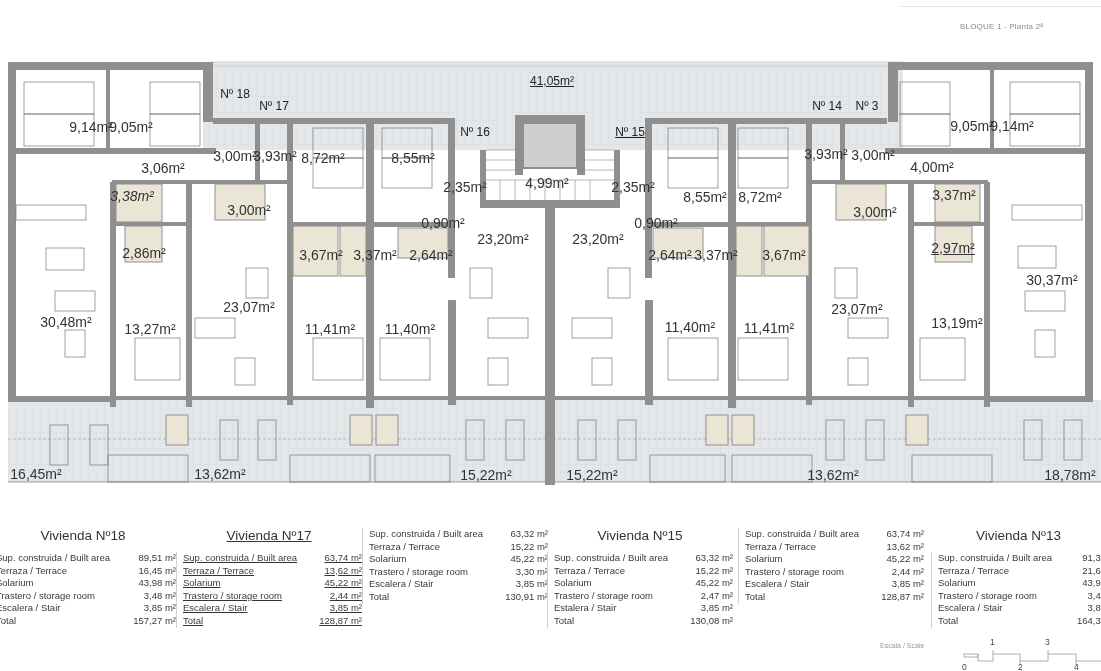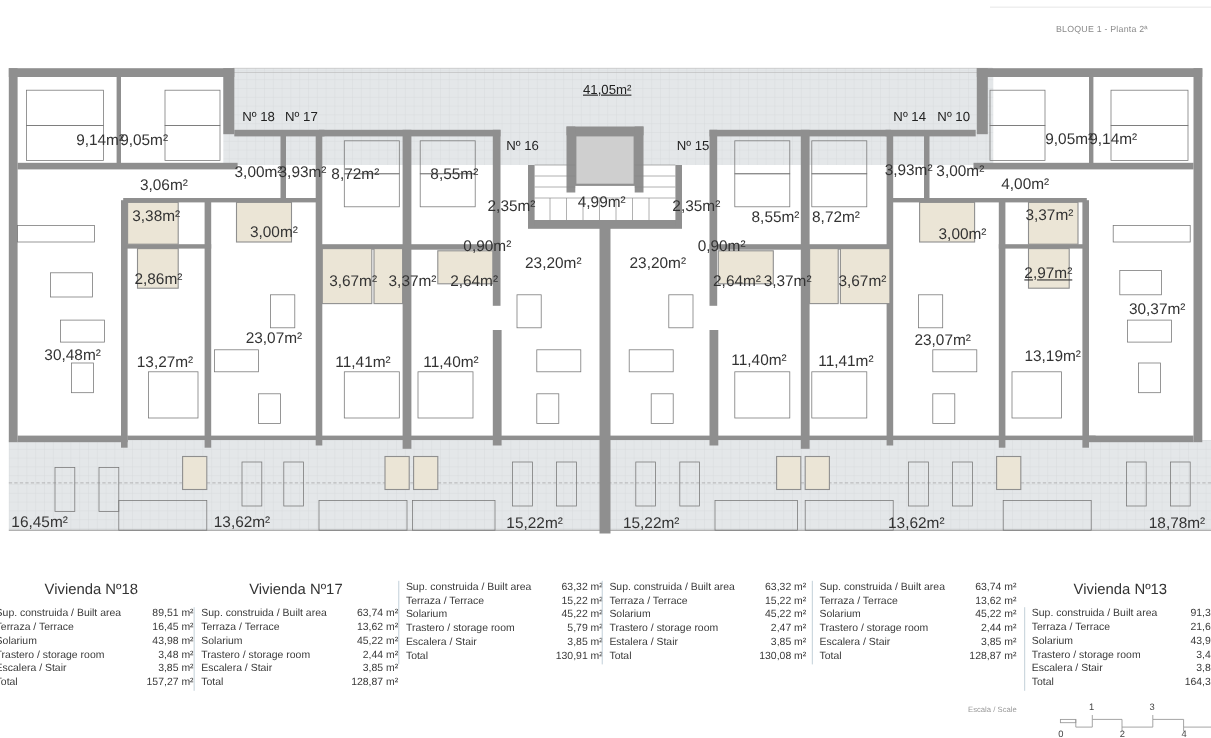--- a/index.html
+++ b/index.html
@@ -202,32 +202,32 @@
     <rect x="376" y="415" width="22" height="30"></rect>
     <rect x="706" y="415" width="22" height="30"></rect>
     <rect x="732" y="415" width="22" height="30"></rect>
     <rect x="906" y="415" width="22" height="30"></rect>
   </g>
 </svg>
 
 <div>
   <div class="num lbl" style="left:552px;top:81px;text-decoration:underline;">41,05m²</div>
 
-  <div class="num" style="left:235px;top:106px;">Nº 18</div>
+  <div class="num" style="left:235px;top:94px;">Nº 18</div>
   <div class="num" style="left:274px;top:106px;">Nº 17</div>
   <div class="num" style="left:475px;top:132px;">Nº 16</div>
-  <div class="num" style="left:630px;top:132px;">Nº 15</div>
+  <div class="num" style="left:630px;top:132px;text-decoration:underline;">Nº 15</div>
   <div class="num" style="left:827px;top:106px;text-align:right;">Nº 14</div>
-  <div class="num" style="left:867px;top:106px;">Nº 10</div>
+  <div class="num" style="left:867px;top:106px;">Nº 3</div>
 
   <div class="lbl" style="left:91px;top:127px;">9,14m²</div>
   <div class="lbl" style="left:131px;top:127px;">9,05m²</div>
-  <div class="lbl" style="left:149px;top:168px;">3,06m²</div>
+  <div class="lbl" style="left:163px;top:168px;">3,06m²</div>
   <div class="lbl" style="left:235px;top:156px;">3,00m²</div>
-  <div class="lbl" style="left:142px;top:196px;">3,38m²</div>
+  <div class="lbl" style="left:132px;top:196px;font-style:italic;">3,38m²</div>
   <div class="lbl" style="left:144px;top:253px;">2,86m²</div>
   <div class="lbl" style="left:66px;top:322px;">30,48m²</div>
   <div class="lbl" style="left:150px;top:329px;">13,27m²</div>
   <div class="lbl" style="left:36px;top:474px;">16,45m²</div>
 
   <div class="lbl" style="left:275px;top:156px;">3,93m²</div>
   <div class="lbl" style="left:249px;top:210px;">3,00m²</div>
   <div class="lbl" style="left:323px;top:158px;">8,72m²</div>
   <div class="lbl" style="left:321px;top:255px;">3,67m²</div>
   <div class="lbl" style="left:249px;top:307px;">23,07m²</div>
@@ -297,21 +297,21 @@
           <span>Escalera / Stair</span>
           <span class="v">3,85 m²</span>
         </div>
       <div class="row">
           <span>Total</span>
           <span class="v">157,27 m²</span>
         </div>
     </div>
   </div>
 
-  <div class="unit" style="left:176px;">
+  <div class="unit" style="left:176px;text-decoration:underline;">
     <h3>Vivienda Nº17</h3>
     <div class="tbl">
       <div class="row">
           <span>Sup. construida / Built area</span>
           <span class="v">63,74 m²</span>
         </div>
       <div class="row">
           <span>Terraza / Terrace</span>
           <span class="v">13,62 m²</span>
         </div>
@@ -343,34 +343,35 @@
       <div class="row">
           <span>Terraza / Terrace</span>
           <span class="v">15,22 m²</span>
         </div>
       <div class="row">
           <span>Solarium</span>
           <span class="v">45,22 m²</span>
         </div>
       <div class="row">
           <span>Trastero / storage room</span>
-          <span class="v">5,79 m²</span>
+          <span class="v">3,30 m²</span>
         </div>
       <div class="row">
           <span>Escalera / Stair</span>
           <span class="v">3,85 m²</span>
         </div>
       <div class="row">
           <span>Total</span>
           <span class="v">130,91 m²</span>
         </div>
     </div>
   </div>
 
   <div class="unit" style="left:547px;">
+    <h3>Vivienda Nº15</h3>
     <div class="tbl">
       <div class="row">
           <span>Sup. construida / Built area</span>
           <span class="v">63,32 m²</span>
         </div>
       <div class="row">
           <span>Terraza / Terrace</span>
           <span class="v">15,22 m²</span>
         </div>
       <div class="row">

